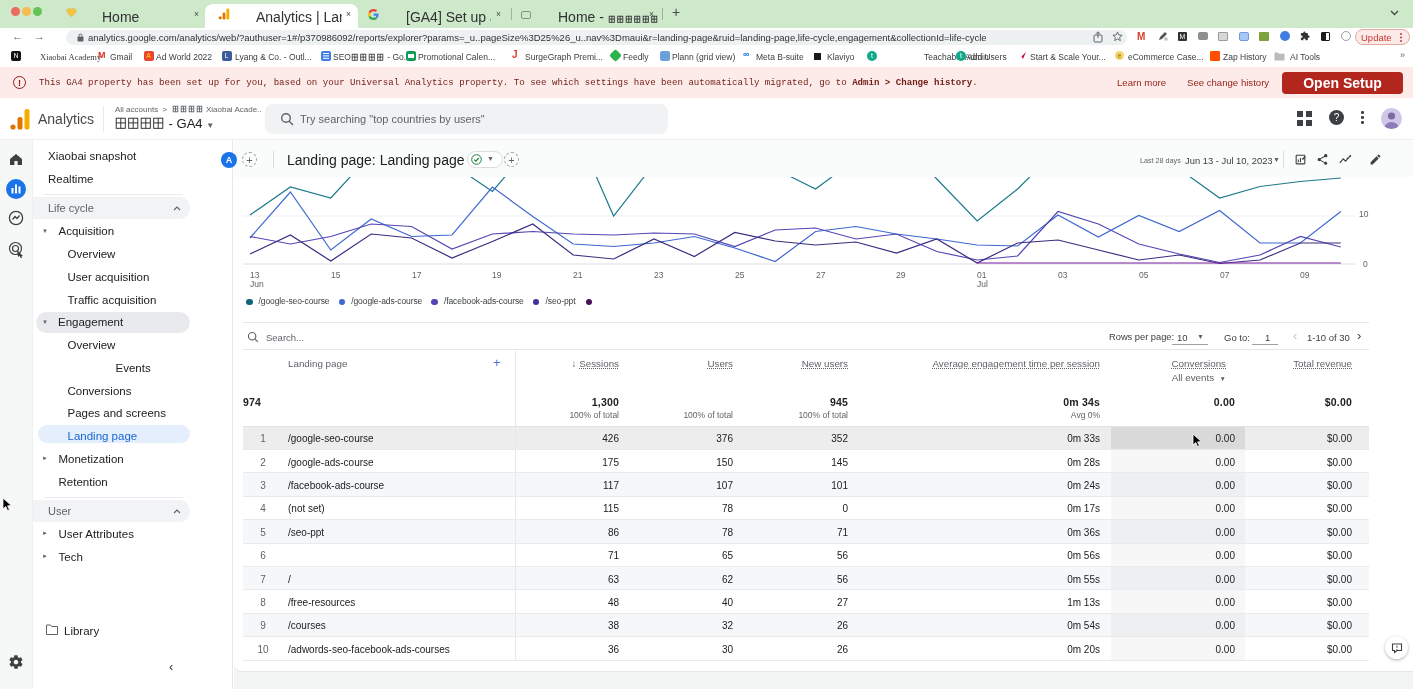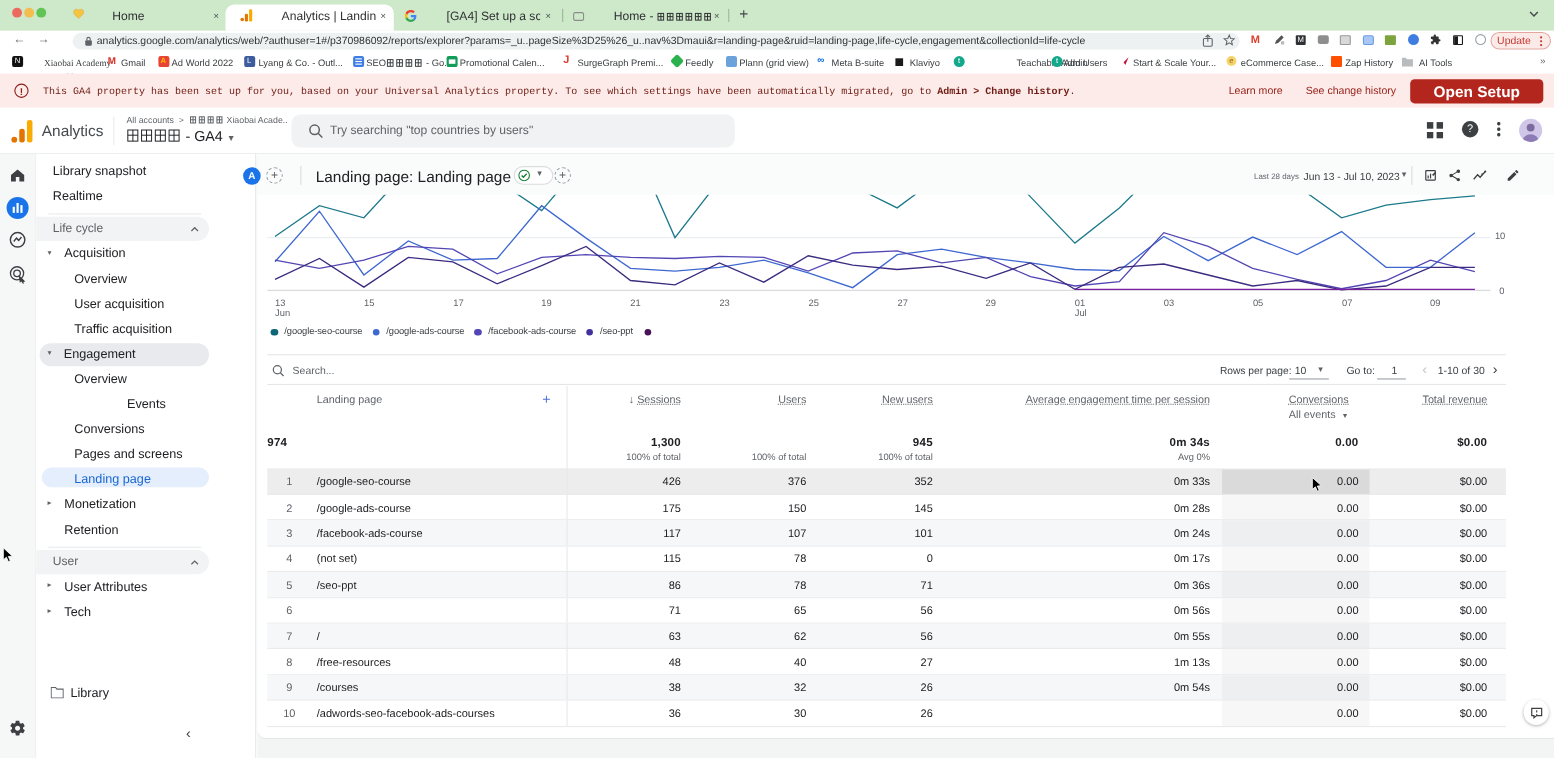--- a/index.html
+++ b/index.html
@@ -1,20 +1,20 @@
 <!DOCTYPE html>
 <html><head><meta charset="utf-8">
 <style>
 * { margin:0; padding:0; box-sizing:border-box; }
 html,body { width:1413px; height:689px; overflow:hidden; }
 body { font-family:"Liberation Sans",sans-serif; position:relative; background:#fff; }
 .abs { position:absolute; }
 .tabs { position:absolute; left:0; top:0; width:1413px; height:28px; background:#cee8ca; }
 .dot { position:absolute; top:7px; width:9px; height:9px; border-radius:50%; }
-.tabtxt { position:absolute; top:9px; font-size:11px; color:#303134; white-space:nowrap; overflow:hidden;padding-left:22px; }
+.tabtxt { position:absolute; top:9px; font-size:14px; color:#303134; white-space:nowrap; overflow:hidden;padding-left:22px; }
 .tclose { position:absolute; top:8.5px; font-size:8.5px; color:#45484b; }
 .tsep { position:absolute; top:8px; width:1px; height:12px; background:#9db69a; }
 .activetab { position:absolute; left:205px; top:4px; width:153px; height:24px; background:#fff; border-radius:8px 8px 0 0; }
 .addr { position:absolute; left:0; top:28px; width:1413px; height:18px; background:#fff; }
 .urlbox { position:absolute; left:66px; top:1.5px; width:1061px; height:15px; background:#eef1f2; border-radius:8px; }
 .urltext { position:absolute; left:88px; top:3.5px; font-size:9.5px; color:#2f3133; white-space:nowrap;text-align:right; }
 .navic { position:absolute; top:2px; font-size:11px; color:#5f6368; }
 .bkm { position:absolute; left:0; top:46px; width:1413px; height:21px; background:#fff; }
 .bi { position:absolute; top:5px; width:10px; height:10px; border-radius:2px; }
 .bt { position:absolute; top:6px; font-size:8.5px; color:#3c4043; white-space:nowrap; }
@@ -318,21 +318,21 @@
   <svg class="abs" style="left:8px;top:101px;" width="17" height="17" viewBox="0 0 17 17">
       <circle cx="7.5" cy="7.5" r="6" fill="none" stroke="#3c4043" stroke-width="1.2"></circle>
       <circle cx="7.5" cy="7.5" r="3" fill="none" stroke="#3c4043" stroke-width="1.2"></circle>
       <path d="M9 9 L15 15 L13.2 15.4 L14 17 L12.6 17 L11.6 14.8 L10 16z" fill="#3c4043"></path>
     </svg>
   <svg class="abs" style="left:8px;top:514px;" width="16" height="16" viewBox="0 0 24 24">
       <path fill="#3c4043" d="M19.4 13c0-.3.1-.7.1-1s0-.7-.1-1l2.1-1.6c.2-.2.3-.5.1-.7l-2-3.5c-.1-.2-.4-.3-.6-.2l-2.5 1c-.5-.4-1.1-.7-1.7-1l-.4-2.6c0-.2-.2-.4-.5-.4h-4c-.2 0-.4.2-.5.4l-.4 2.6c-.6.2-1.1.6-1.7 1l-2.5-1c-.2-.1-.5 0-.6.2l-2 3.5c-.1.2-.1.5.1.7L4.5 11c0 .3-.1.7-.1 1s0 .7.1 1l-2.1 1.6c-.2.2-.3.5-.1.7l2 3.5c.1.2.4.3.6.2l2.5-1c.5.4 1.1.7 1.7 1l.4 2.6c0 .2.2.4.5.4h4c.2 0 .4-.2.5-.4l.4-2.6c.6-.2 1.1-.6 1.7-1l2.5 1c.2.1.5 0 .6-.2l2-3.5c.1-.2.1-.5-.1-.7L19.4 13zM12 15.5c-1.9 0-3.5-1.6-3.5-3.5s1.6-3.5 3.5-3.5 3.5 1.6 3.5 3.5-1.6 3.5-3.5 3.5z"></path>
     </svg>
 </div>
 <div class="nav">
-<span class="ni" style="left:15px;top:10px;">Library snapshot</span>
+<span class="ni" style="left:15px;top:10px;">Xiaobai snapshot</span>
 <span class="ni" style="left:15px;top:33px;">Realtime</span>
 <span class="abs" style="left:11px;top:53.5px;width:139px;height:1px;background:#e8eaed;"></span>
 <span class="abs" style="left:0;top:57px;width:157px;height:22px;background:#f1f3f4;border-radius:0 11px 11px 0;"></span>
 <span class="nh" style="left:15px;top:62px;">Life cycle</span>
 <svg class="abs" style="left:140px;top:66px;" width="8" height="5" viewBox="0 0 8 5">
       <path d="M1 4 L4 1 L7 4" fill="none" stroke="#5f6368" stroke-width="1.1"></path>
     </svg>
 <span class="tri" style="left:9px;top:88px;">▼</span>
 <span class="ni" style="left:25.5px;top:85px;">Acquisition</span>
 <span class="ni" style="left:34.5px;top:108px;">Overview</span>
@@ -575,20 +575,21 @@
         <span class="v" style="width:992px;">0.00</span>
         <span class="v" style="width:1109px;">$0.00</span>
       </div>
 <div class="trow" style="top:460.2px">
         <span class="convcell"></span>
 <span class="rn">10</span>
         <span class="lp">/adwords-seo-facebook-ads-courses</span>
 <span class="v" style="width:376px;">36</span>
         <span class="v" style="width:490px;">30</span>
         <span class="v" style="width:605px;">26</span>
+<span class="v" style="width:857px;">0m 20s</span>
         <span class="v" style="width:992px;">0.00</span>
         <span class="v" style="width:1109px;">$0.00</span>
       </div>
   </div>
   <span class="abs" style="left:1151px;top:496px;width:23px;height:23px;background:#fff;border-radius:50%;box-shadow:0 1px 3px rgba(0,0,0,0.3);"></span>
   <svg class="abs" style="left:1157px;top:502px;" width="12" height="12" viewBox="0 0 24 24">
       <path fill="none" stroke="#3c4043" stroke-width="2.2" d="M21 4H3v13h4v4l5-4h9z"></path>
       <path fill="none" stroke="#3c4043" stroke-width="2" d="M12 7.5v4m0 2.5v2"></path>
     </svg>
 </div>

